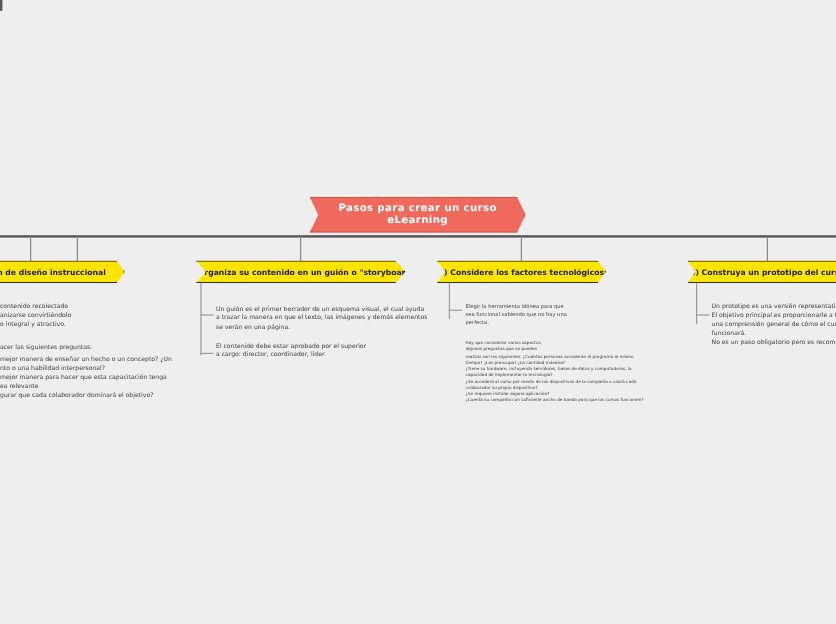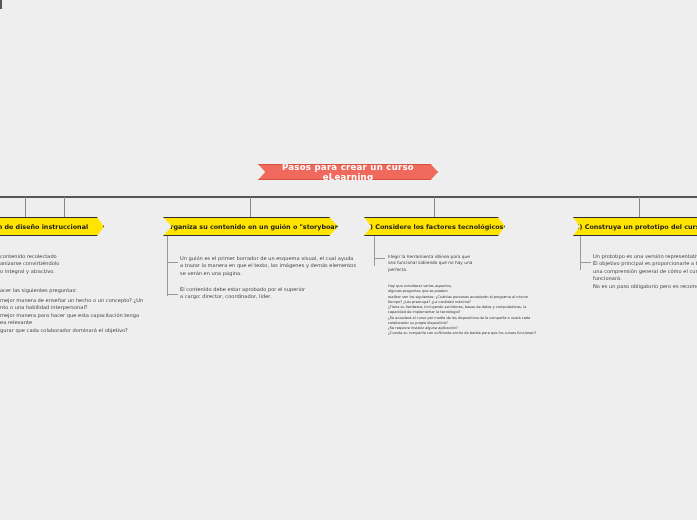--- a/index.html
+++ b/index.html
@@ -60,21 +60,21 @@
     height: 1px;
     background: #999999;
   }
 
   
   .root-node {
     position: absolute;
     left: 258px;
     top: 164px;
     width: 180px;
-    height: 16px;
+    height: 30px;
     background: #ef6a5c;
     border: 1px solid #d8503f;
     color: #ffffff;
     font-size: 8.5px;
     font-weight: bold;
     letter-spacing: .3px;
     display: flex;
     align-items: center;
     justify-content: center;
     text-align: center;

